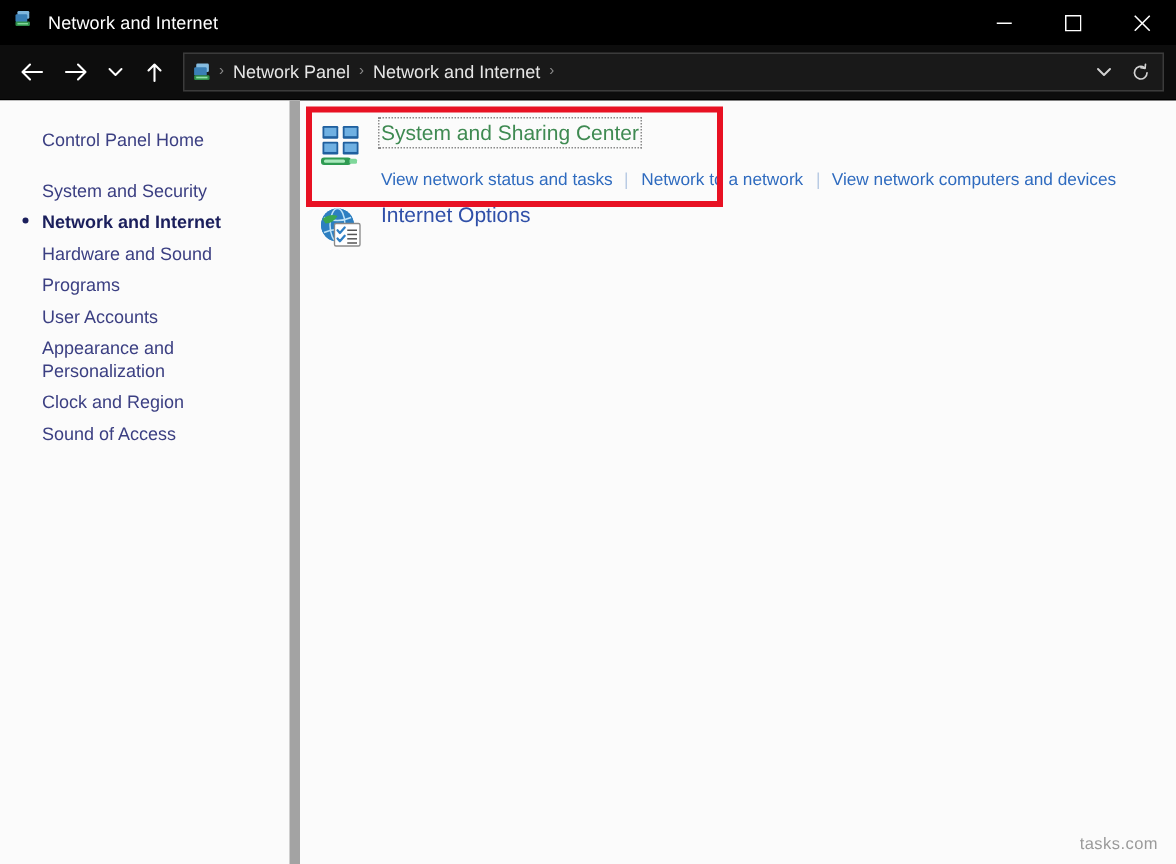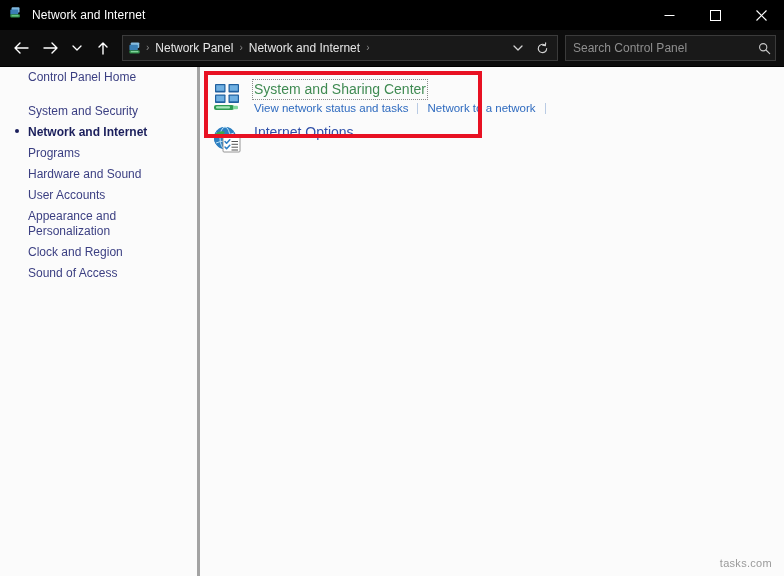--- a/index.html
+++ b/index.html
@@ -144,21 +144,22 @@
     left: 0;
     top: 67px;
     width: 784px;
     height: 509px;
     background: #fbfbfb;
     display: flex;
   }
   .sidebar {
     width: 200px;
     background: #fbfbfb;
-    border-right: 3px solid #a3a3a3;
+    border-right: 7px solid #a3a3a3;
+    padding-top: 16px;
     box-sizing: border-box;
     flex-shrink: 0;
   }
   .side-item {
     position: relative;
     font-size: 12px;
     color: #3b3f82;
     padding: 3px 6px 3px 28px;
     line-height: 15px;
     white-space: pre-line;
@@ -205,21 +206,21 @@
     line-height: 17px;
     display: inline-block;
   }
   .cpl-title.green {
     color: #3f8a52;
     outline: 1px dotted #8b8b8b;
     outline-offset: 1px;
   }
   .cpl-title.blue { color: #2f4fa8; }
   .cpl-links {
-    margin-top: 4px;
+    margin-top: 16px;
     font-size: 11.5px;
     color: #2f6bbf;
     display: flex;
     align-items: center;
     gap: 0px;
     white-space: nowrap;
   }
   .cpl-link { color: #2f6bbf; }
   .lnk-sep {
     display: inline-block;
@@ -332,39 +333,30 @@
       </div>
       <div class="addr-btn">
         <svg width="13" height="13" viewBox="0 0 14 14">
           <path d="M11.5 7 A4.5 4.5 0 1 1 9.6 3.3" fill="none" stroke="currentColor" stroke-width="1.2" stroke-linecap="round"></path>
           <path d="M10.4 0.9 L10.1 3.9 L7.1 3.4" fill="none" stroke="currentColor" stroke-width="1.2" stroke-linecap="round" stroke-linejoin="round"></path>
         </svg>
       </div>
     </div>
   </div>
 
-  <div class="searchbox">
-    <span class="search-ph">Search Control Panel</span>
-    <span class="search-ico">
-      <svg width="13" height="13" viewBox="0 0 14 14">
-        <circle cx="5.6" cy="5.6" r="3.9" fill="none" stroke="currentColor" stroke-width="1.2"></circle>
-        <line x1="8.6" y1="8.6" x2="12.6" y2="12.6" stroke="currentColor" stroke-width="1.2" stroke-linecap="round"></line>
-      </svg>
-    </span>
-  </div>
 </div>
 
 <div class="window-body">
 
   <div class="sidebar">
     <div class="side-item home">Control Panel Home</div>
     <div class="side-item">System and Security</div>
     <div class="side-item current">Network and Internet</div>
+    <div class="side-item">Hardware and Sound</div>
     <div class="side-item">Programs</div>
-    <div class="side-item">Hardware and Sound</div>
     <div class="side-item">User Accounts</div>
     <div class="side-item">Appearance and
 Personalization</div>
     <div class="side-item">Clock and Region</div>
     <div class="side-item">Sound of Access</div>
   </div>
 
   <div class="content">
 
     <div class="cpl-row">
@@ -383,20 +375,21 @@
           <rect x="21" y="24.8" width="5" height="3.4" rx="1" fill="#7fd79a"></rect>
         </svg>
       </div>
       <div class="cpl-texts">
         <div class="cpl-title green" style="color: rgb(63, 138, 82);">System and Sharing Center</div>
         <div class="cpl-links">
           <span class="cpl-link">View network status and tasks</span>
           <span class="lnk-sep"></span>
           <span class="cpl-link">Network to a network</span>
           <span class="lnk-sep"></span>
+          <span class="cpl-link">View network computers and devices</span>
         </div>
       </div>
     </div>
 
     <div class="cpl-row">
       <div class="cpl-icon">
         <svg width="32" height="32" viewBox="0 0 32 32">
           <circle cx="13" cy="14" r="11" fill="#2d7fc1"></circle>
           <path d="M13 3 a11 11 0 0 0 0 22 a11 11 0 0 0 0 -22 z" fill="#2d7fc1"></path>
           <path d="M4 9 Q13 13 22 9 M4 19 Q13 15 22 19" stroke="#bfe3f7" stroke-width="1" fill="none"></path>

